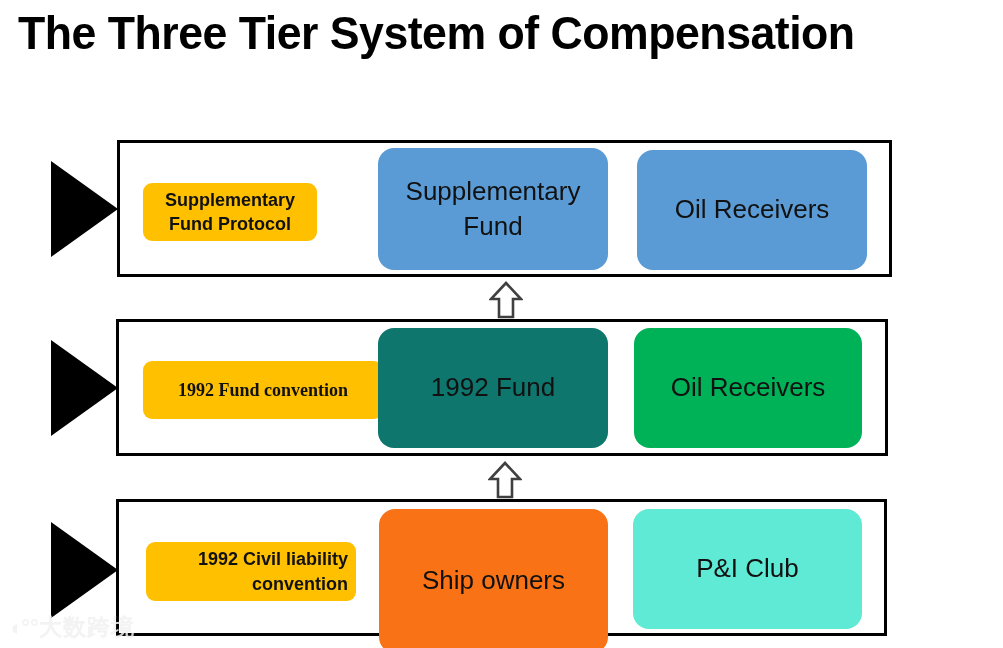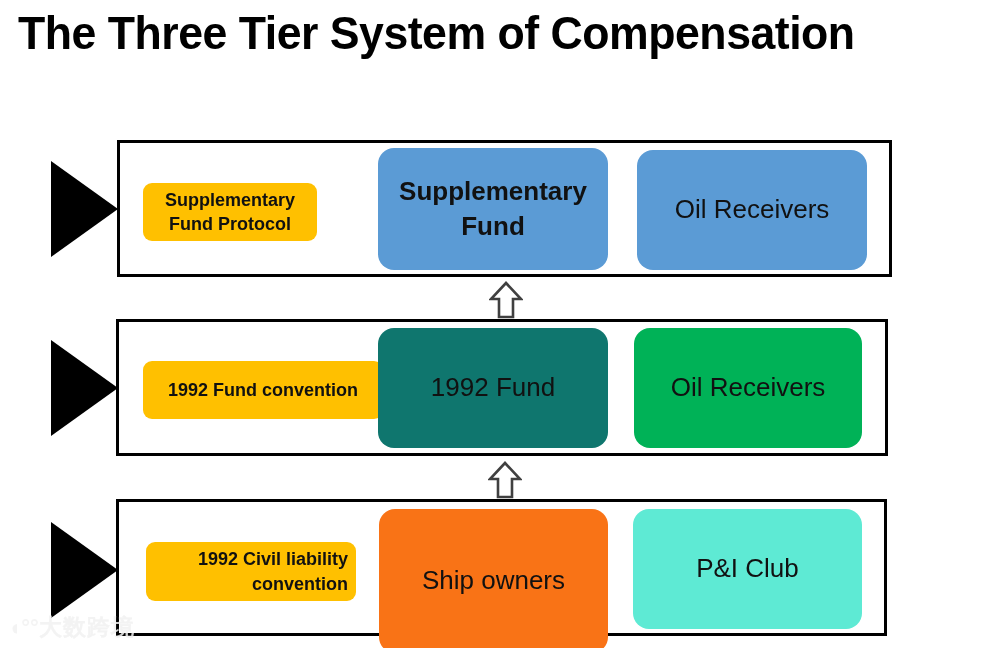--- a/index.html
+++ b/index.html
@@ -77,25 +77,25 @@
   }
   .chip.block {
     font-weight: normal;
     font-size: 26px;
     border-radius: 16px;
     padding: 4px 10px;
   }
 
   
   #chip-1-label { left: 143px; top: 183px; width: 174px; height: 58px; }
-  #chip-1-mid   { left: 378px; top: 148px; width: 230px; height: 122px; background: #5B9BD5; font-weight: bold; }
+  #chip-1-mid   { left: 378px; top: 148px; width: 230px; height: 122px; background: #5B9BD5; }
   #chip-1-right { left: 637px; top: 150px; width: 230px; height: 120px; background: #5B9BD5; }
 
   
-  #chip-2-label { left: 143px; top: 361px; width: 240px; height: 58px; }
+  #chip-2-label { left: 143px; top: 361px; width: 240px; height: 58px; font-family: Liberation Serif, serif; }
   #chip-2-mid   { left: 378px; top: 328px; width: 230px; height: 120px; background: #0f766e; }
   #chip-2-right { left: 634px; top: 328px; width: 228px; height: 120px; background: #00B257; }
 
   
   #chip-3-label { left: 146px; top: 542px; width: 210px; height: 59px; text-align: right; }
   #chip-3-mid   { left: 379px; top: 509px; width: 229px; height: 144px; background: #f97316; }
   #chip-3-right { left: 633px; top: 509px; width: 229px; height: 120px; background: #5eead4; }
 
   
   .up-arrow {

